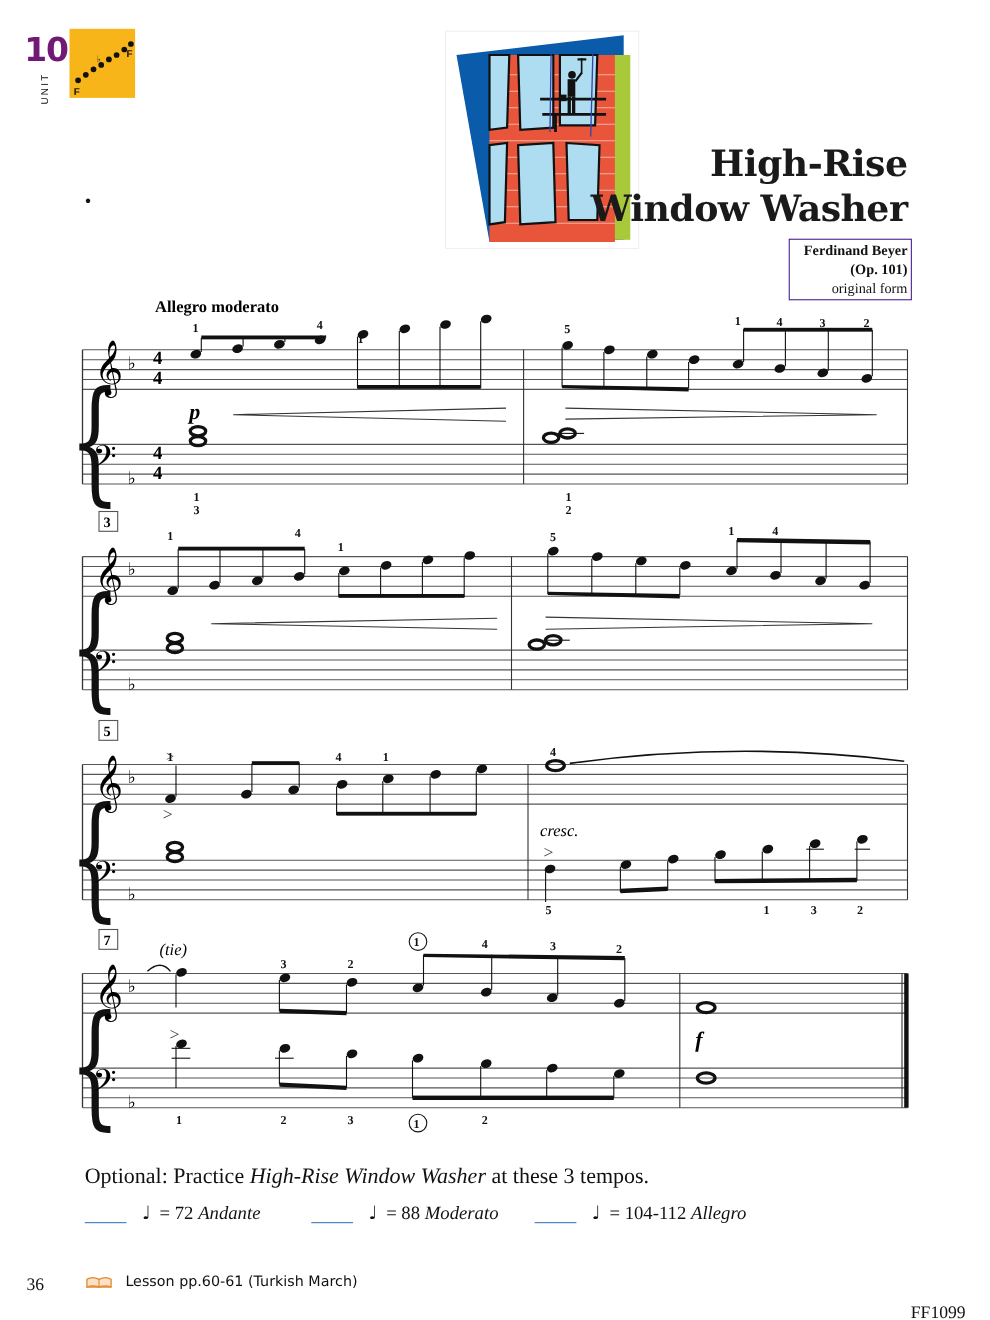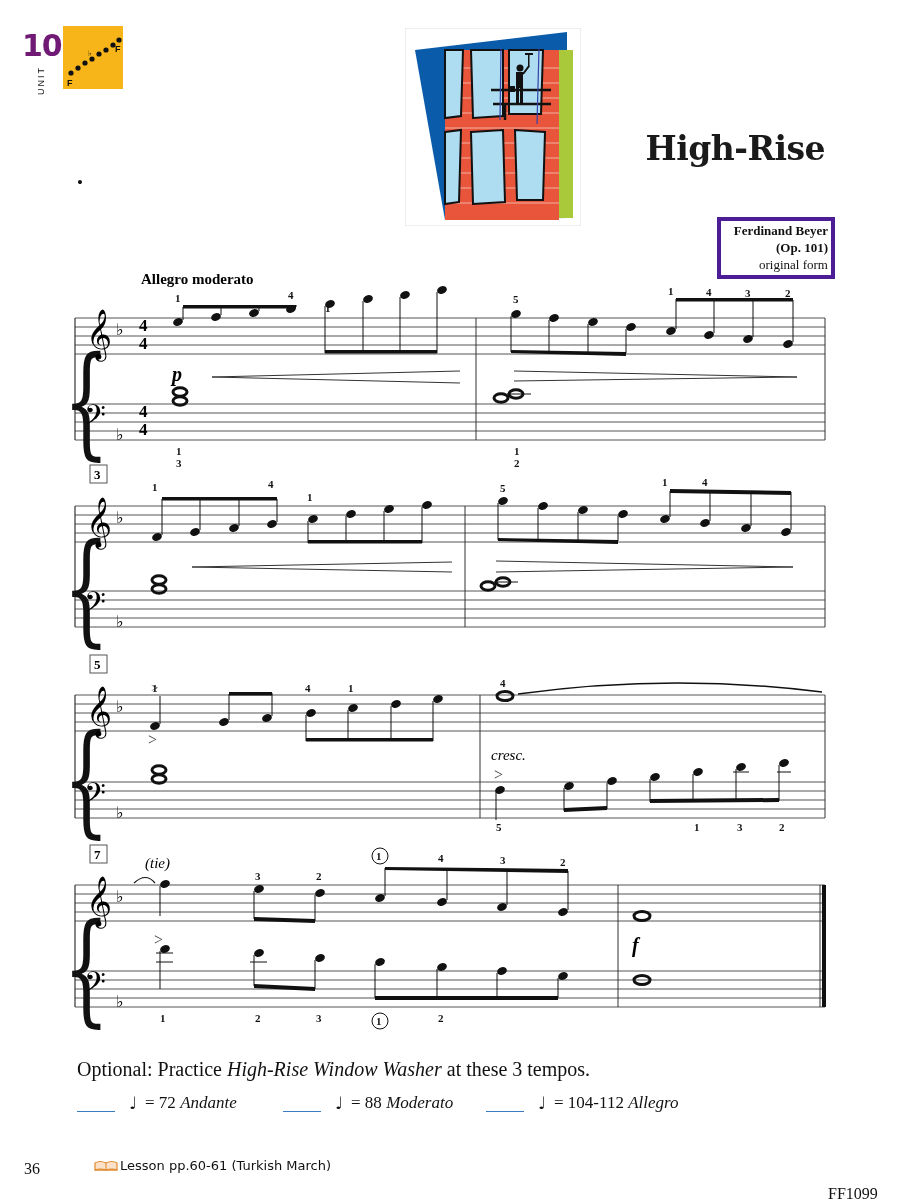--- a/index.html
+++ b/index.html
@@ -3,34 +3,34 @@
 <meta charset="utf-8">
 <style>
   html, body { margin:0; padding:0; background:#ffffff; }
   body { width:900px; height:1200px; position:relative; overflow:hidden; font-family:"Liberation Serif", serif; color:#111; }
   .abs { position:absolute; }
   .unit-num { left:22px; top:28px; font-family:"DejaVu Sans", sans-serif; font-weight:bold; font-size:30px; letter-spacing:-1px; color:#701a75; }
   .unit-label { left:36px; top:66px; font-family:"Liberation Sans", sans-serif; font-size:9px; letter-spacing:2px; writing-mode:vertical-rl; transform:rotate(180deg); color:#111; }
   .unit-badge { left:63px; top:26px; width:60px; height:63px; }
   .illustration { left:405px; top:28px; width:176px; height:198px; }
   .title { right:75px; top:128px; text-align:right; font-family:"DejaVu Serif", serif; font-weight:bold; font-size:33px; line-height:41px; letter-spacing:-0.5px; color:#1a1a1a; }
-  .composer-box { left:717px; top:217px; width:107px; border:4px solid #4c1d95; padding:1px 3px 2px 0; text-align:right; font-size:13px; line-height:17px; }
+  .composer-box { left:717px; top:217px; width:107px; border:1px solid #4c1d95; padding:1px 3px 2px 0; text-align:right; font-size:13px; line-height:17px; }
   .composer-box .bold { font-weight:bold; }
   .hint { left:77px; top:164px; font-size:17px; line-height:22px; width:330px; }
   .hint b { font-weight:bold; }
   .bullet-row { position:relative; padding-left:20px; margin-top:8px; }
   .bullet-row .dot { position:absolute; left:0; top:0; }
   .score { left:0; top:0; width:900px; height:1040px; }
   .optional { left:77px; top:1058px; font-size:20px; line-height:22px; }
   .tempo-row { left:77px; top:1092px; font-size:17px; line-height:22px; display:flex; gap:0; }
   .tempo { display:flex; align-items:center; }
   .blank { display:inline-block; width:38px; height:1px; border-bottom:1.5px solid #3b7bbf; margin-right:14px; position:relative; top:8px; }
   .qnote { display:inline-block; font-family:"DejaVu Sans", sans-serif; font-size:17px; margin-right:8px; }
   .footer-page { left:24px; top:1160px; font-size:16px; }
-  .footer-lesson { left:94px; top:1158px; font-family:"DejaVu Sans", sans-serif; font-size:13px; display:flex; align-items:center; gap:2px; }
+  .footer-lesson { left:78px; top:1158px; font-family:"DejaVu Sans", sans-serif; font-size:13px; display:flex; align-items:center; gap:12px; }
   .footer-code { left:828px; top:1185px; font-size:16px;text-align:center; }
   .fingering { font-family:"Liberation Serif", serif; font-weight:bold; font-size:11px; fill:#111; }
 </style>
 </head>
 <body>
 
 <div class="abs unit-num">10</div>
 <div class="abs unit-label">UNIT</div>
 <svg class="abs unit-badge" viewBox="0 0 60 63">
   <rect x="0" y="0" width="60" height="63" fill="#F7B519"></rect>
@@ -90,20 +90,21 @@
       <rect x="115" y="60" width="3" height="16"></rect>
     <line x1="118" y1="46" x2="124" y2="38" stroke="#111" stroke-width="2"></line>
       <rect x="120" y="25" width="8" height="2"></rect>
       <rect x="123" y="25" width="1.5" height="14"></rect>
     <rect x="104" y="58" width="6" height="6"></rect>
     </g>
 </svg>
 
 <div class="abs title">
   <div>High-Rise</div>
+  <div>Window Washer</div>
 </div>
 <div class="abs composer-box">
   <div class="bold">Ferdinand Beyer</div>
   <div class="bold">(Op. 101)</div>
   <div>original form</div>
 </div>
 
 <div class="abs hint">
   <div class="bullet-row"><span class="dot">•</span></div>
 </div>

